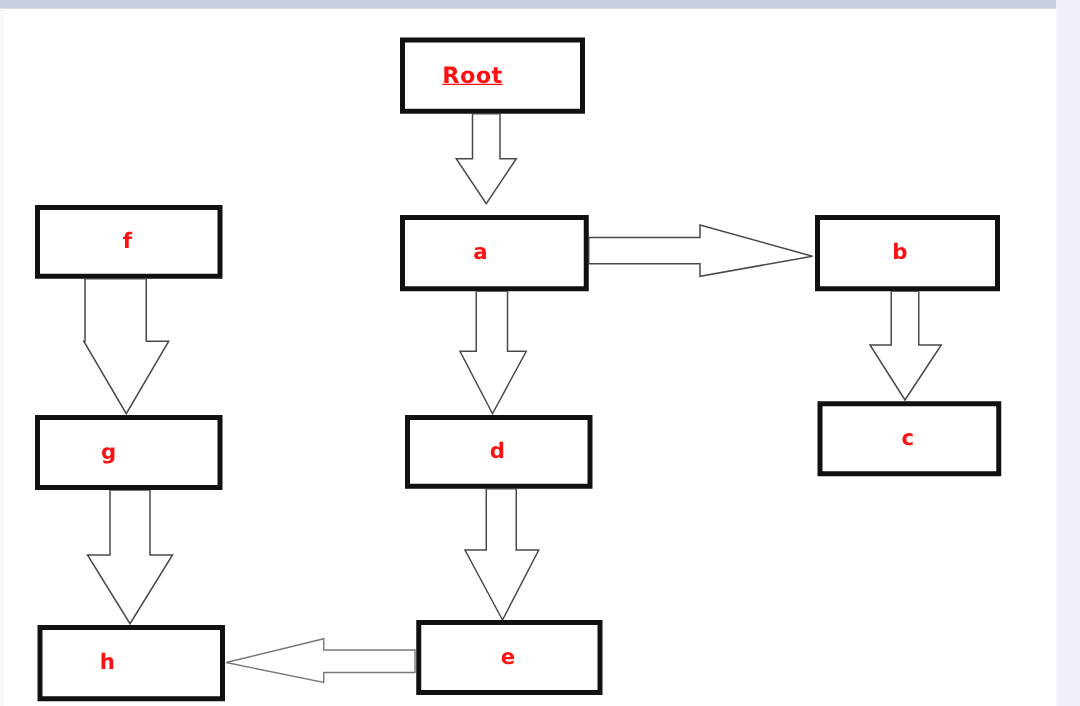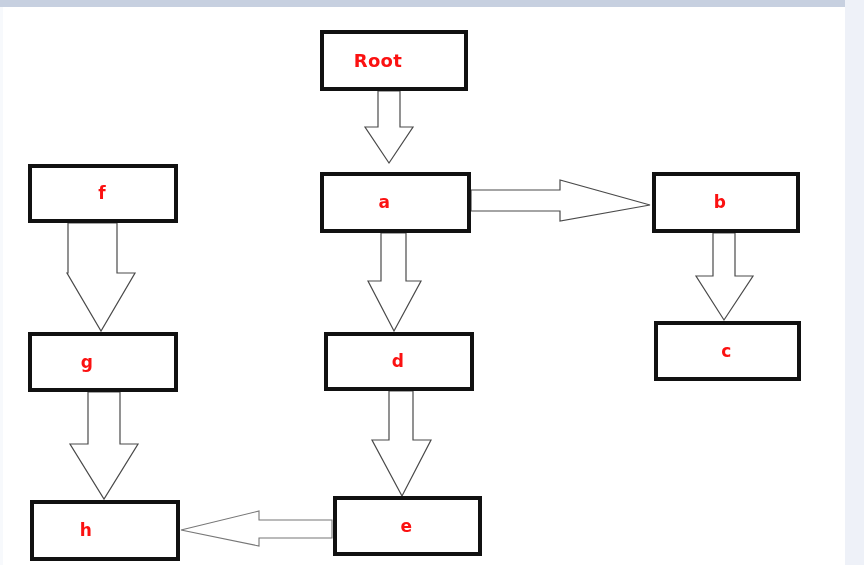--- a/index.html
+++ b/index.html
@@ -83,21 +83,21 @@
   #node-f    { left: 28px;  top: 164px; width: 150px; height: 59px; }
   #node-a    { left: 320px; top: 172px; width: 151px; height: 61px; }
   #node-b    { left: 652px; top: 172px; width: 148px; height: 61px; }
   #node-g    { left: 28px;  top: 332px; width: 150px; height: 60px; }
   #node-d    { left: 324px; top: 332px; width: 150px; height: 59px; }
   #node-c    { left: 654px; top: 321px; width: 147px; height: 60px; }
   #node-h    { left: 30px;  top: 500px; width: 150px; height: 61px; }
   #node-e    { left: 333px; top: 496px; width: 149px; height: 60px; }
 
   
-  #node-root .node-label { transform: translateX(-16px); }
+  #node-root .node-label { transform: translateX(-16px); text-decoration: underline; }
   #node-f  .node-label { transform: translateX(-1px); }
   #node-a  .node-label { transform: translateX(-11px); }
   #node-b  .node-label { transform: translateX(-6px); }
   #node-g  .node-label { transform: translateX(-16px); }
   #node-d  .node-label { transform: translateX(-1px); }
   #node-c  .node-label { transform: translateX(-1px); }
   #node-h  .node-label { transform: translateX(-19px); }
   #node-e  .node-label { transform: translateX(-1px); }
 
   

